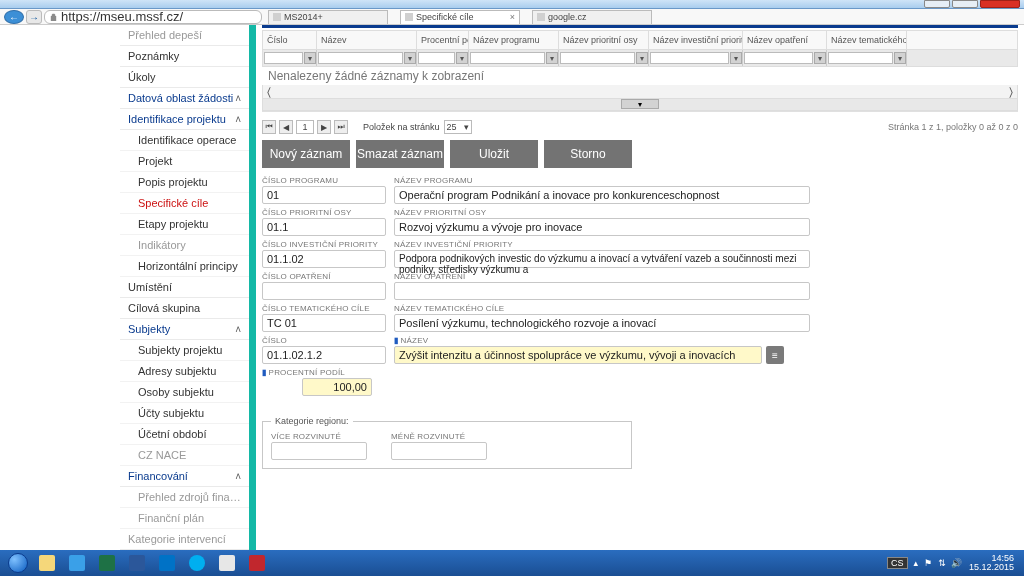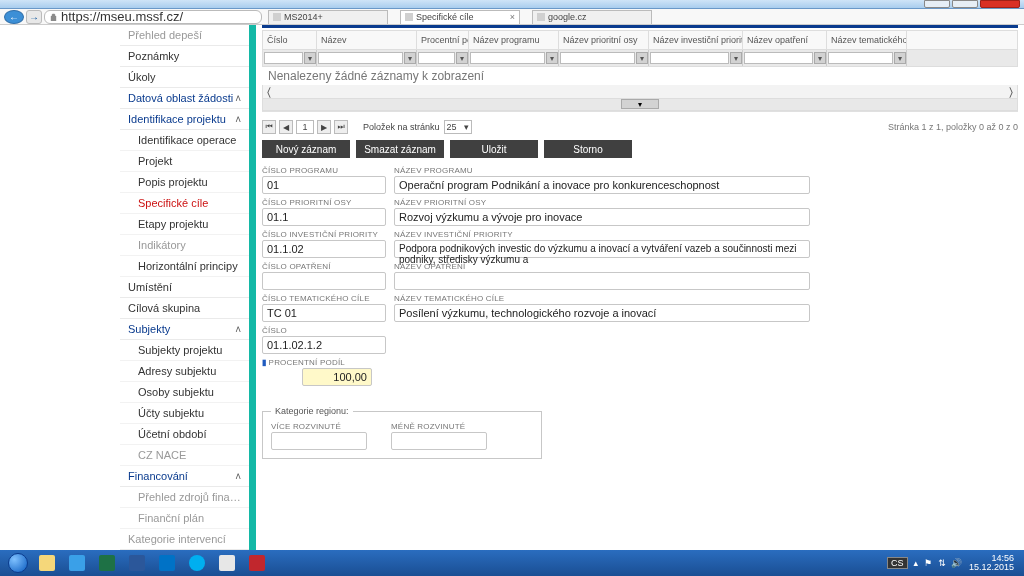--- a/index.html
+++ b/index.html
@@ -58,35 +58,35 @@
   
   .pager { display:flex; align-items:center; gap:3px; font-size:9px; color:#444; margin:8px 0 6px; }
   .pg-btn { width:14px; height:14px; border:1px solid #bbb; background:#eee; display:flex; align-items:center; justify-content:center; font-size:8px; cursor:pointer; }
   .pg-cur { width:18px; height:14px; border:1px solid #bbb; background:#fff; display:flex; align-items:center; justify-content:center; }
   .pg-size { margin-left:12px; display:flex; align-items:center; gap:4px; }
   .pg-size .dd { width:28px; height:14px; border:1px solid #bbb; background:#fff; display:flex; align-items:center; justify-content:space-between; padding:0 2px; }
   .pg-info { margin-left:auto; color:#777; font-size:9px; }
 
   
   .actions { display:flex; gap:6px; margin-bottom:8px; }
-  .action { width:88px; height:18px; background:#404040; color:#fff; font-size:10px; border:none; cursor:pointer; }
+  .action { width:88px; height:28px; background:#737373; color:#fff; font-size:12px; border:none; cursor:pointer; }
 
   
   .form-row { display:flex; gap:8px; margin-bottom:4px; }
   .fgroup { display:flex; flex-direction:column; }
   .fgroup.w-num { width:124px; }
   .fgroup.w-text { width:416px; }
   .fgroup.w-pct { width:110px; }
   .flabel { font-size:8px; color:#777; text-transform:uppercase; letter-spacing:.2px; margin-bottom:1px; }
   .flabel .req { color:#1f5bbf; font-weight:bold; margin-right:2px; }
   .fval { height:18px; border:1px solid #c7c7c7; background:#fff; font-size:11px; padding:2px 4px; color:#222; border-radius:2px; }
   .fval.hl { background:#fff9c9; }
   .fval.r { text-align:right;margin-left:40px; }
   .menu-btn { width:18px; height:18px; background:#7a7a7a; color:#fff; display:flex; align-items:center; justify-content:center; font-size:10px; margin-left:4px; cursor:pointer; border-radius:2px;}
-  fieldset.kat { border:1px solid #c7c7c7; padding:6px 8px 8px; margin-top:20px; width:280px; }
+  fieldset.kat { border:1px solid #c7c7c7; padding:6px 8px 8px; margin-top:20px; width:370px; }
   fieldset.kat legend { font-size:9px; color:#555; padding:0 4px; }
   .kat-row { display:flex; gap:24px; }
 
   
   .taskbar { position:absolute; left:0; bottom:0; width:100%; height:26px; background:linear-gradient(#2a6dbf,#1a4e93); display:flex; align-items:center; padding:8px 4px; }
   .start { width:28px; height:26px; display:flex; align-items:center; justify-content:center; }
   .start .orb { width:20px; height:20px; border-radius:50%; background:radial-gradient(circle at 30% 30%,#7fc1ff,#0a5bbf); border:1px solid #0a3b8e; }
   .tb-icon { width:28px; height:22px; margin:0 1px; border:1px solid transparent; display:flex; align-items:center; justify-content:center; cursor:pointer; }
   .tb-icon .sq { width:16px; height:16px; border-radius:2px; }
   .tray { margin-left:auto; display:flex; align-items:center; gap:6px; color:#fff; font-size:9px; padding-right:6px; }
@@ -312,20 +312,27 @@
         <span class="flabel">NÁZEV TEMATICKÉHO CÍLE</span>
         <div class="fval">Posílení výzkumu, technologického rozvoje a inovací</div>
       </div>
     </div>
 
     <div class="form-row">
       <div class="fgroup w-num">
         <span class="flabel">ČÍSLO</span>
         <div class="fval">01.1.02.1.2</div>
       </div>
+      <div class="fgroup" style="width:390px;">
+        <span class="flabel"><span class="req">▮</span><span>NÁZEV</span></span>
+        <div style="display:flex;">
+          <div class="fval hl" style="flex:1;">Zvýšit intenzitu a účinnost spolupráce ve výzkumu, vývoji a inovacích</div>
+          <div class="menu-btn">≡</div>
+        </div>
+      </div>
     </div>
 
     <div class="form-row">
       <div class="fgroup w-pct">
         <span class="flabel"><span class="req">▮</span><span>PROCENTNÍ PODÍL</span></span>
         <div class="fval hl r">100,00</div>
       </div>
     </div>
 
     <fieldset class="kat">

